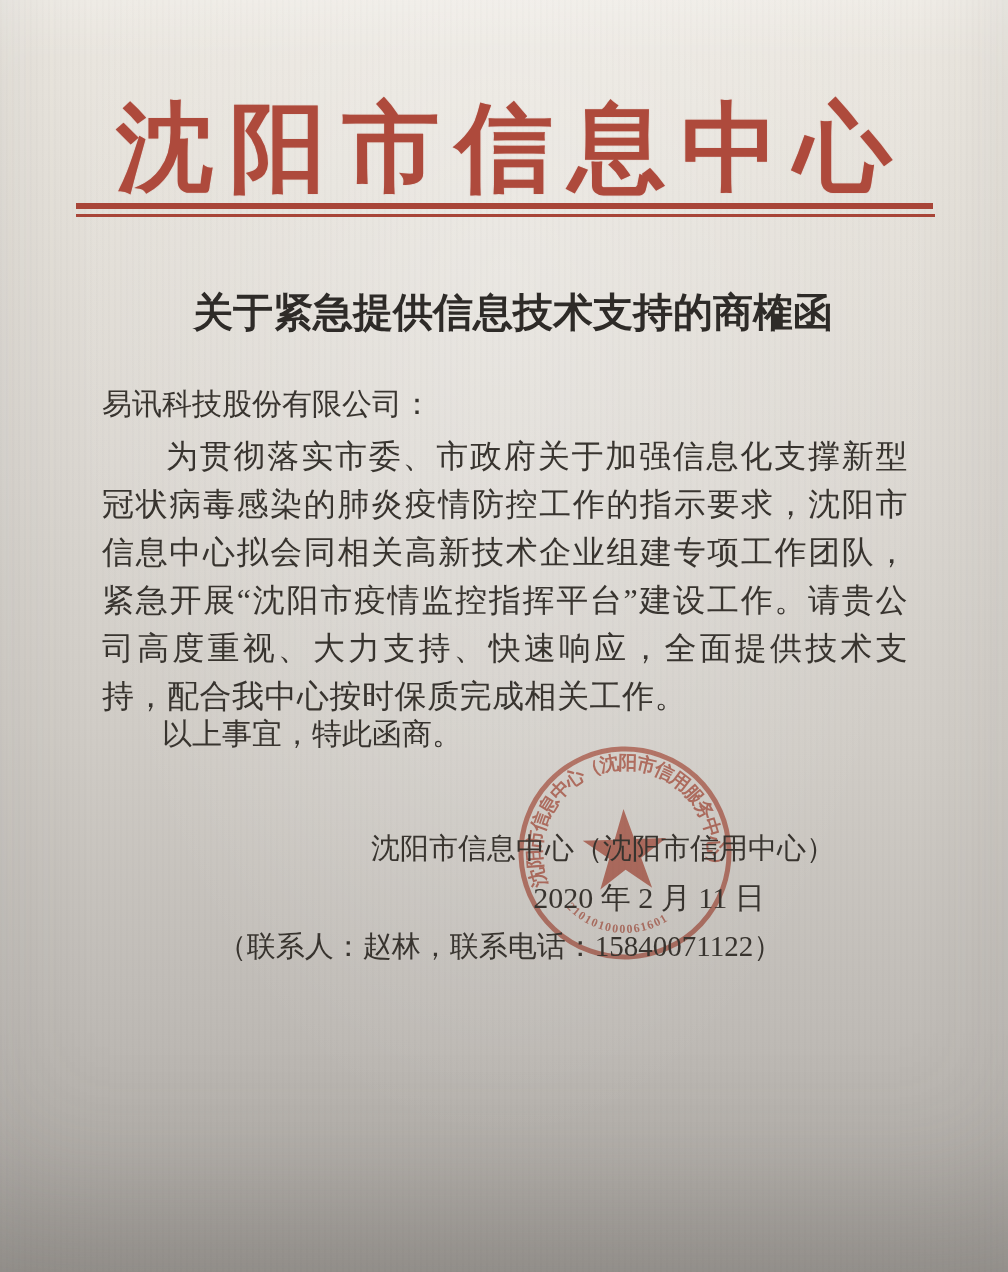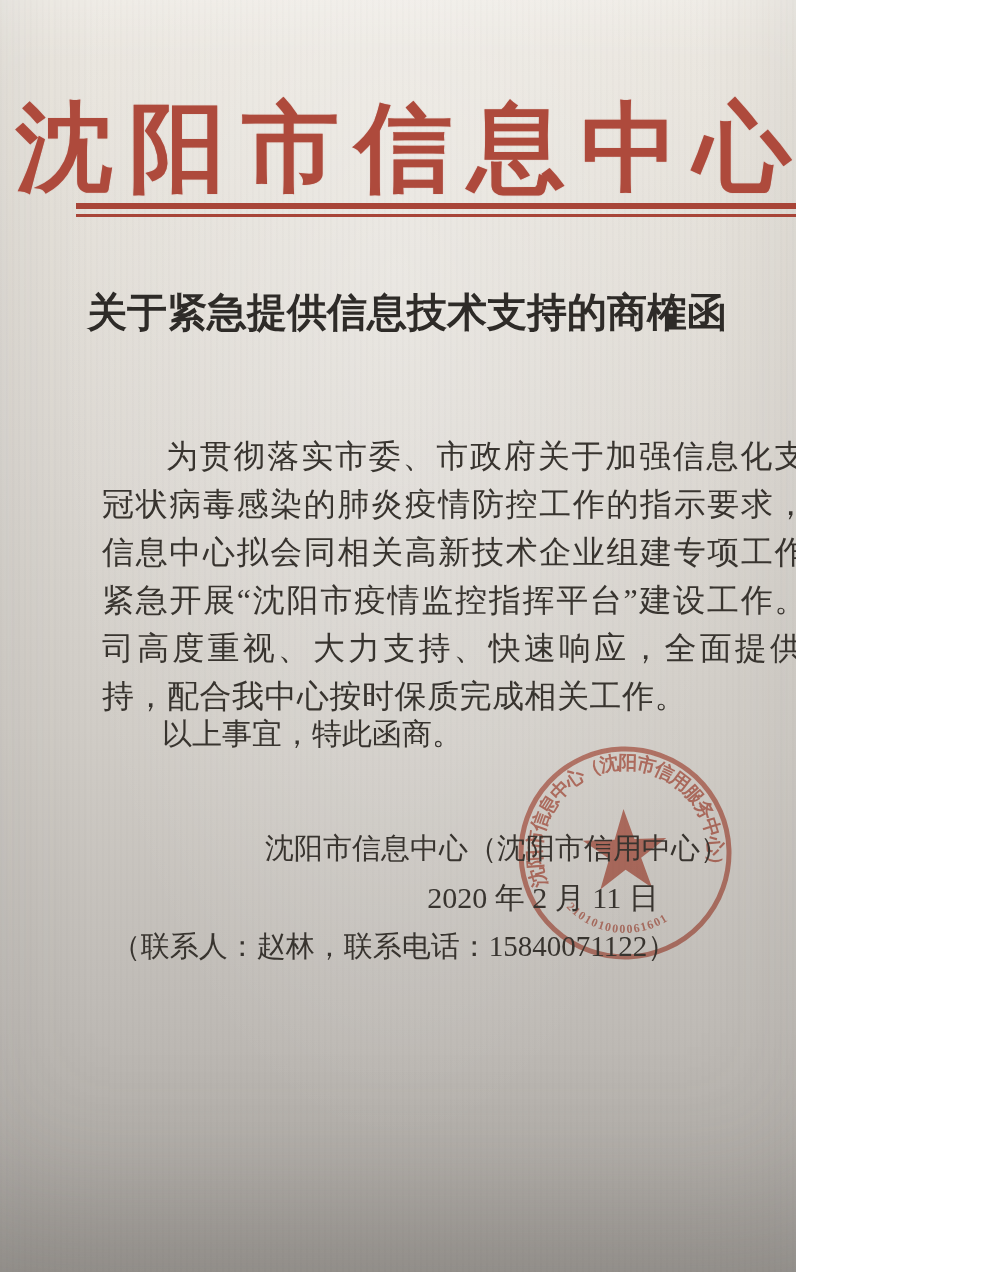--- a/index.html
+++ b/index.html
@@ -1,18 +1,18 @@
 <!DOCTYPE html>
 <html><head>
 <meta charset="utf-8">
 <style>
   html,body{margin:0;padding:0;}
   .page{
     position:relative;
-    width:796px;height:1272px;
+    width:1008px;height:1272px;
     overflow:hidden;
     font-family:"Liberation Serif","DejaVu Serif",serif;
     background:
       repeating-linear-gradient(90deg, rgba(0,0,0,.012) 0 2px, rgba(255,255,255,0) 2px 6px),
       radial-gradient(ellipse at 50% 22%, rgba(255,255,255,.28), rgba(0,0,0,0) 62%),
       linear-gradient(182deg,#ece8e1 0%, #e5e1da 16%, #dbd7d1 38%, #d0ccc6 58%, #c0bcb7 78%, #aba7a2 100%);
     box-shadow: inset 0 -130px 150px -70px rgba(72,68,64,.32),
                 inset 0 50px 70px -40px rgba(255,255,255,.30);
   }
   
@@ -69,20 +69,21 @@
 <body>
 
 <div class="page">
 
   <div class="org-name">沈阳市信息中心</div>
   <div class="rule-thick"></div>
   <div class="rule-thin"></div>
 
   <h1 class="doc-title">关于紧急提供信息技术支持的商榷函</h1>
 
+  <div class="body-text salutation">易讯科技股份有限公司：</div>
 
   <div class="body-text paragraph">为贯彻落实市委、市政府关于加强信息化支撑新型冠状病毒感染的肺炎疫情防控工作的指示要求，沈阳市信息中心拟会同相关高新技术企业组建专项工作团队，紧急开展“沈阳市疫情监控指挥平台”建设工作。请贵公司高度重视、大力支持、快速响应，全面提供技术支持，配合我中心按时保质完成相关工作。</div>
 
   <div class="body-text closing">以上事宜，特此函商。</div>
 
   <svg class="stamp" viewBox="0 0 240 240" xmlns="http://www.w3.org/2000/svg">
     <defs>
       <path id="arcTop" d="M 41.1 148.7 A 84 84 0 1 1 198.9 148.7" fill="none"></path>
       <path id="arcBottom" d="M 54.5 165.9 A 80 80 0 0 0 185.5 165.9" fill="none"></path>
     </defs>

